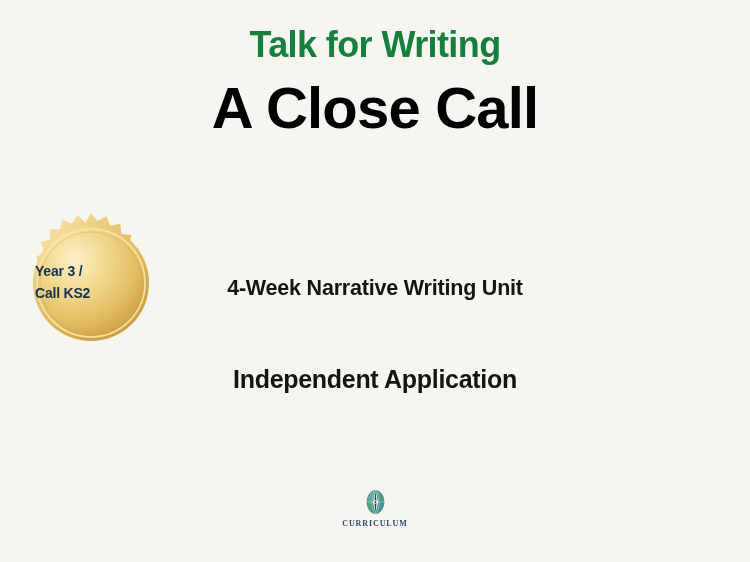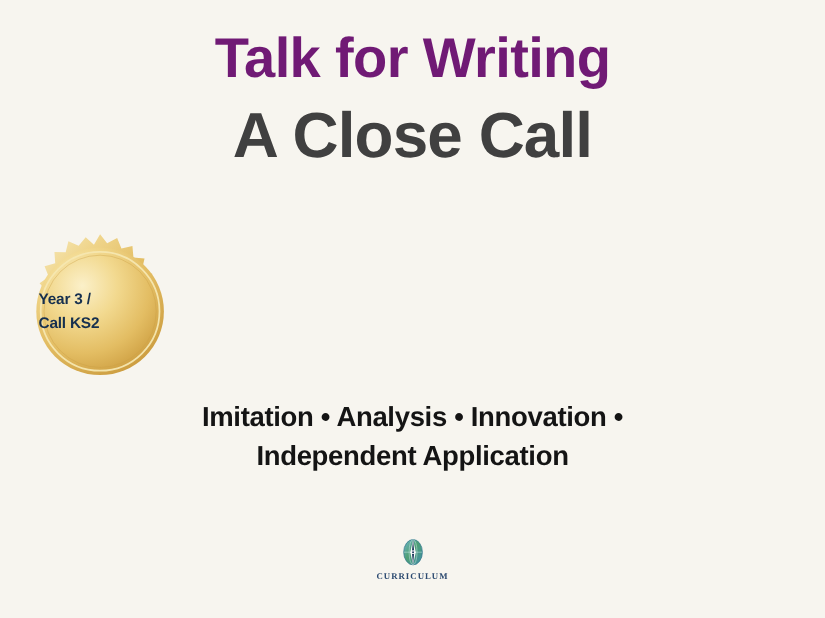--- a/index.html
+++ b/index.html
@@ -25,34 +25,34 @@
   
   .title-block {
     position: absolute;
     top: 26px;
     left: 0;
     width: 750px;
     text-align: center;
   }
   .title-line-1 {
     display: block;
-    font-size: 51px;
+    font-size: 36px;
     font-weight: bold;
     line-height: 1.05;
     letter-spacing: -0.6px;
-    color: #701a75;
+    color: #15803d;
   }
   .title-line-2 {
     display: block;
     margin-top: 14px;
     font-size: 58px;
     font-weight: bold;
     line-height: 1.05;
     letter-spacing: -0.8px;
-    color: #404040;
+    color: #000000;
   }
 
   
   .badge {
     position: absolute;
     left: 15px;
     top: 207px;
     width: 152px;
     height: 152px;
   }
@@ -176,23 +176,23 @@
         <circle cx="76" cy="76" r="54" fill="none" stroke="#f6e7b0" stroke-width="1.6" opacity="0.95"></circle>
         <circle cx="76" cy="76" r="51" fill="none" stroke="#caa043" stroke-width="0.8" opacity="0.45"></circle>
       </g>
     </svg>
     <div class="badge-text">
       <span>Year 3 /</span>
       <span>Call KS2</span>
     </div>
   </div>
 
+  <div class="subtitle">4-Week Narrative Writing Unit</div>
 
   <div class="pillars">
-    <span>Imitation • Analysis • Innovation •</span>
     <span>Independent Application</span>
   </div>
 
   <div class="logo">
     <svg class="logo-mark" viewBox="0 0 27 30">
       <defs>
         <linearGradient id="globeG" x1="0%" y1="0%" x2="100%" y2="100%">
           <stop offset="0%" stop-color="#6fb7c9"></stop>
           <stop offset="45%" stop-color="#4f9f74"></stop>
           <stop offset="100%" stop-color="#3f8fa8"></stop>

